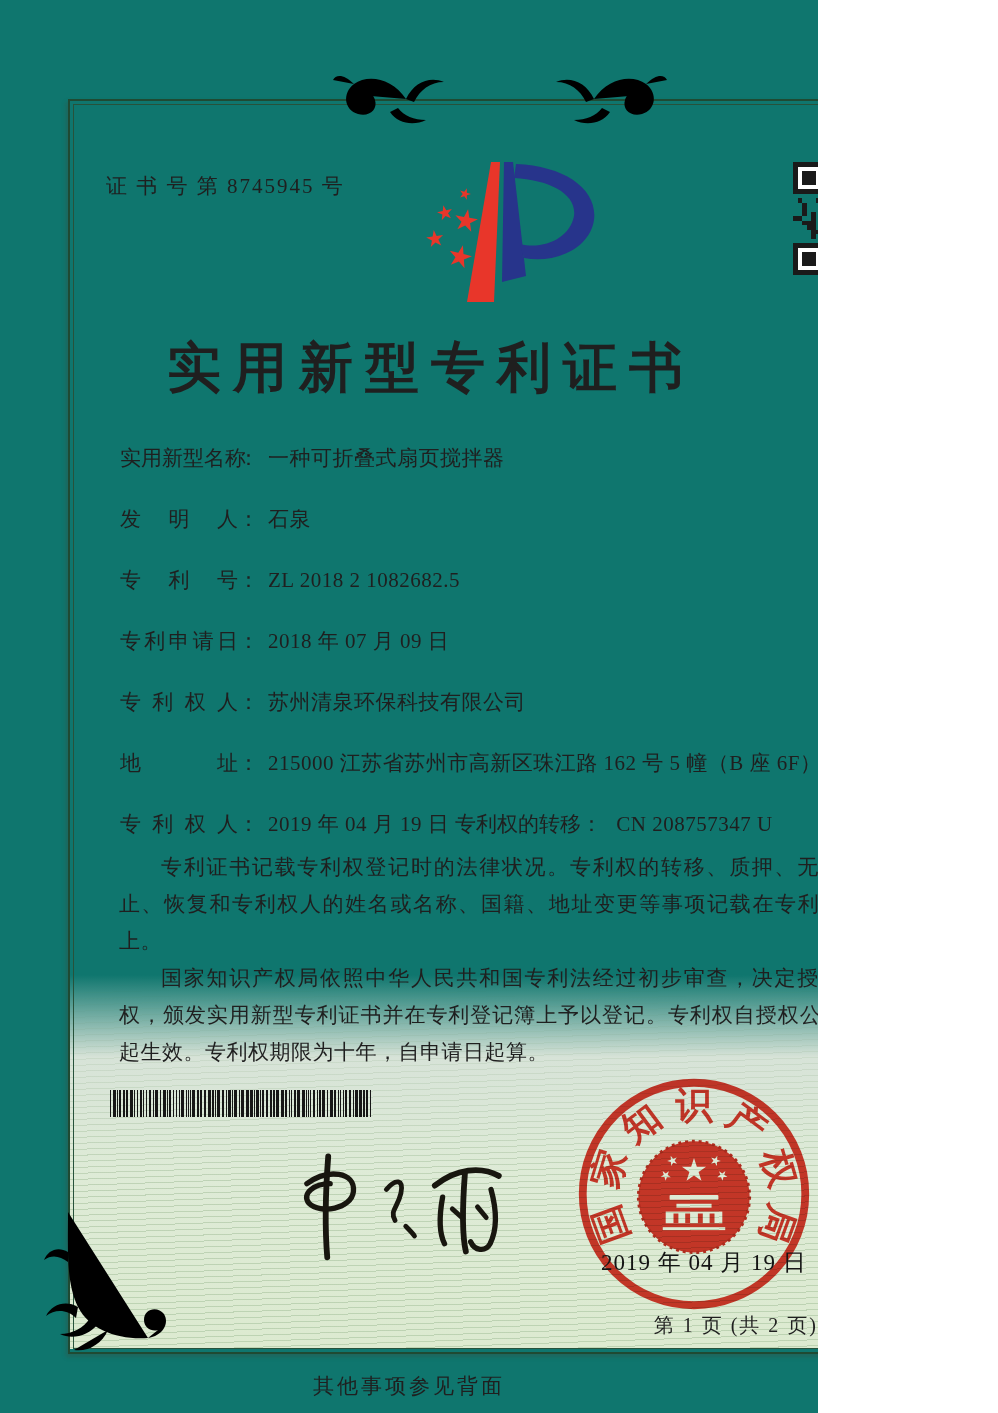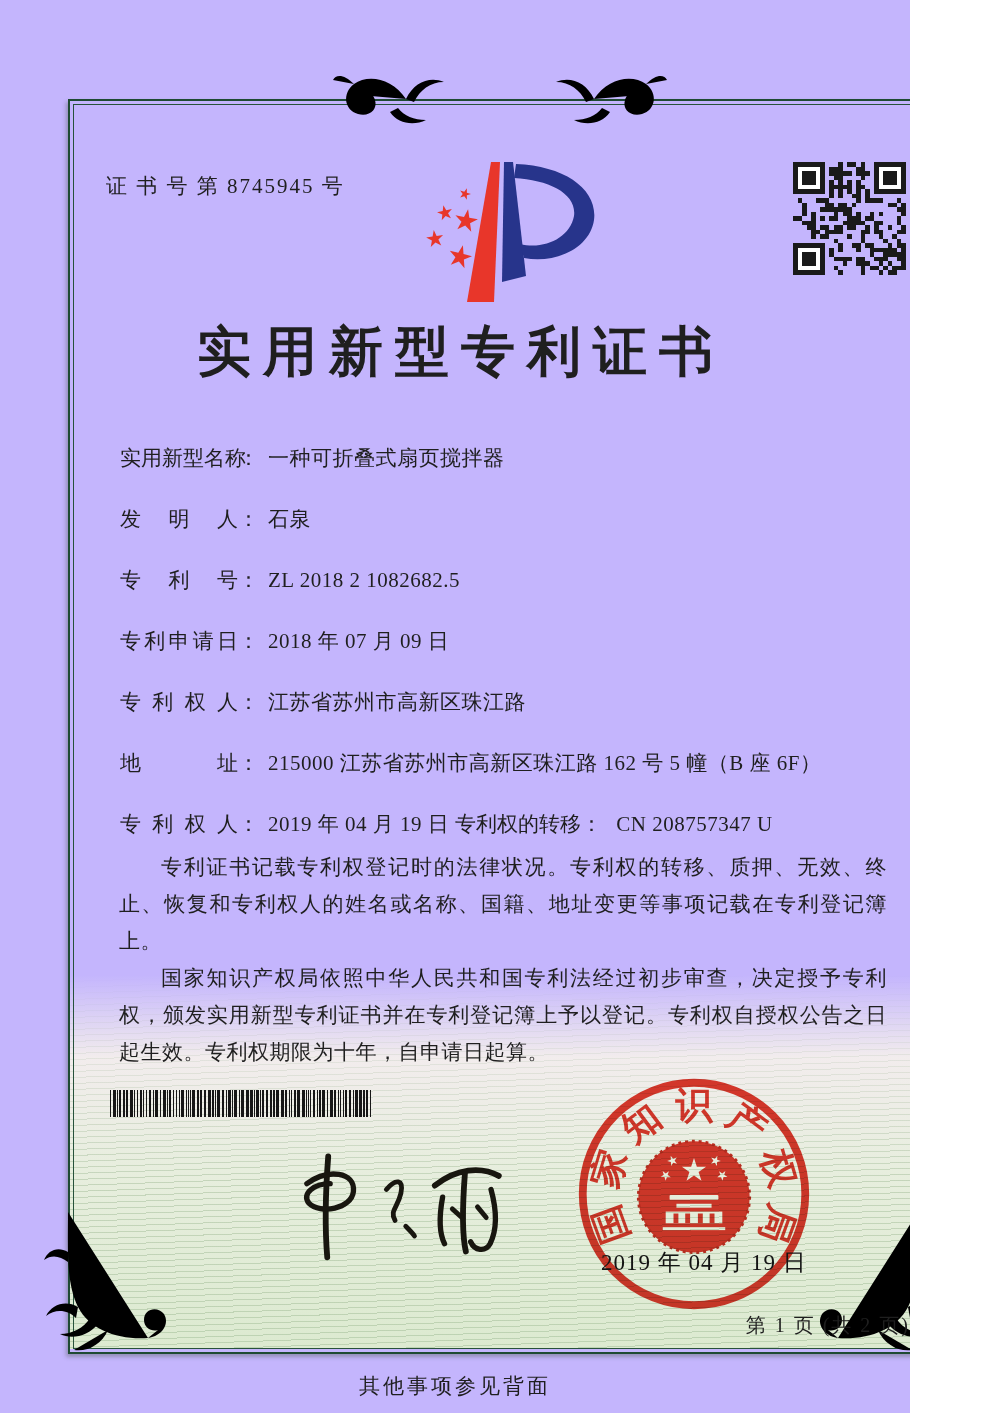--- a/index.html
+++ b/index.html
@@ -5,21 +5,21 @@
   :root{
     --green:#2c5c40;
     --seal-red:#df2f22;
     --logo-red:#e8362a;
     --logo-blue:#27348b;
     --tint:#dcead0;
     --ink:#1f1f1f;
   }
   html,body{margin:0;padding:0;background:#ffffff;}
   .page{
-    position:relative;width:910px;height:1413px;background:#c4b5fd;overflow:hidden;
+    position:relative;width:818px;height:1413px;background:#0f766e;overflow:hidden;
     font-family:"Liberation Serif","DejaVu Serif",serif;color:var(--ink);
   }
   
   .tint{
     position:absolute;left:70px;top:975px;width:846px;height:374px;z-index:1;
     background:linear-gradient(180deg,rgba(255,255,255,0) 0%,rgba(250,246,234,.85) 22%,
                rgba(233,241,220,.95) 52%,var(--tint) 100%);
   }
   .tint::after{
     content:"";position:absolute;inset:0;
@@ -33,21 +33,21 @@
     border:2px solid #1f4a33;box-shadow:-2px 3px 4px rgba(60,72,60,.35);
   }
   .frame::after{content:"";position:absolute;inset:3px;border:1px solid #27523b;}
   .fl{position:absolute;z-index:3;color:var(--green);}
   .mirror{transform:scaleX(-1);}
   
   .cert-no{position:absolute;left:106px;top:172px;font-size:21px;letter-spacing:2px;z-index:4;}
   .logo{position:absolute;left:398px;top:156px;width:220px;height:154px;z-index:4;}
   .qr{position:absolute;left:793px;top:162px;width:113px;height:113px;z-index:4;}
   .title{
-    position:absolute;left:0;top:316px;width:100%;margin:0;text-align:center;z-index:4;
+    position:absolute;left:0;top:316px;width:100%;margin:16px;text-align:center;z-index:4;
     font-size:54px;font-weight:700;letter-spacing:12px;text-indent:12px;
   }
   
   .fields{position:absolute;left:120px;top:443px;width:770px;z-index:4;font-size:21px;}
   .frow{display:flex;align-items:baseline;line-height:30px;margin-bottom:31px;white-space:nowrap;}
   .frow.r2{margin-top:3px;}
   .flabel{display:inline-block;width:118px;text-align:justify;text-align-last:justify;}
   .flabel-auto{display:inline-block;}
   .fcolon{display:inline-block;margin-right:9px;}
   .fvalue{display:inline-block;letter-spacing:.5px;}
@@ -356,21 +356,21 @@
       <span class="fvalue">ZL 2018 2 1082682.5</span>
     </div>
     <div class="frow">
       <span class="flabel">专利申请日</span>
         <span class="fcolon">：</span>
       <span class="fvalue">2018 年 07 月 09 日</span>
     </div>
     <div class="frow">
       <span class="flabel">专利权人</span>
         <span class="fcolon">：</span>
-      <span class="fvalue">江苏省苏州市高新区珠江路</span>
+      <span class="fvalue">苏州清泉环保科技有限公司</span>
     </div>
     <div class="frow">
       <span class="flabel">地址</span>
         <span class="fcolon">：</span>
       <span class="fvalue">215000 江苏省苏州市高新区珠江路 162 号 5 幢（B 座 6F）</span>
     </div>
     <div class="frow grant-row">
       <span class="flabel">专利权人</span>
         <span class="fcolon">：</span>
       <span class="fvalue">2019 年 04 月 19 日</span>

